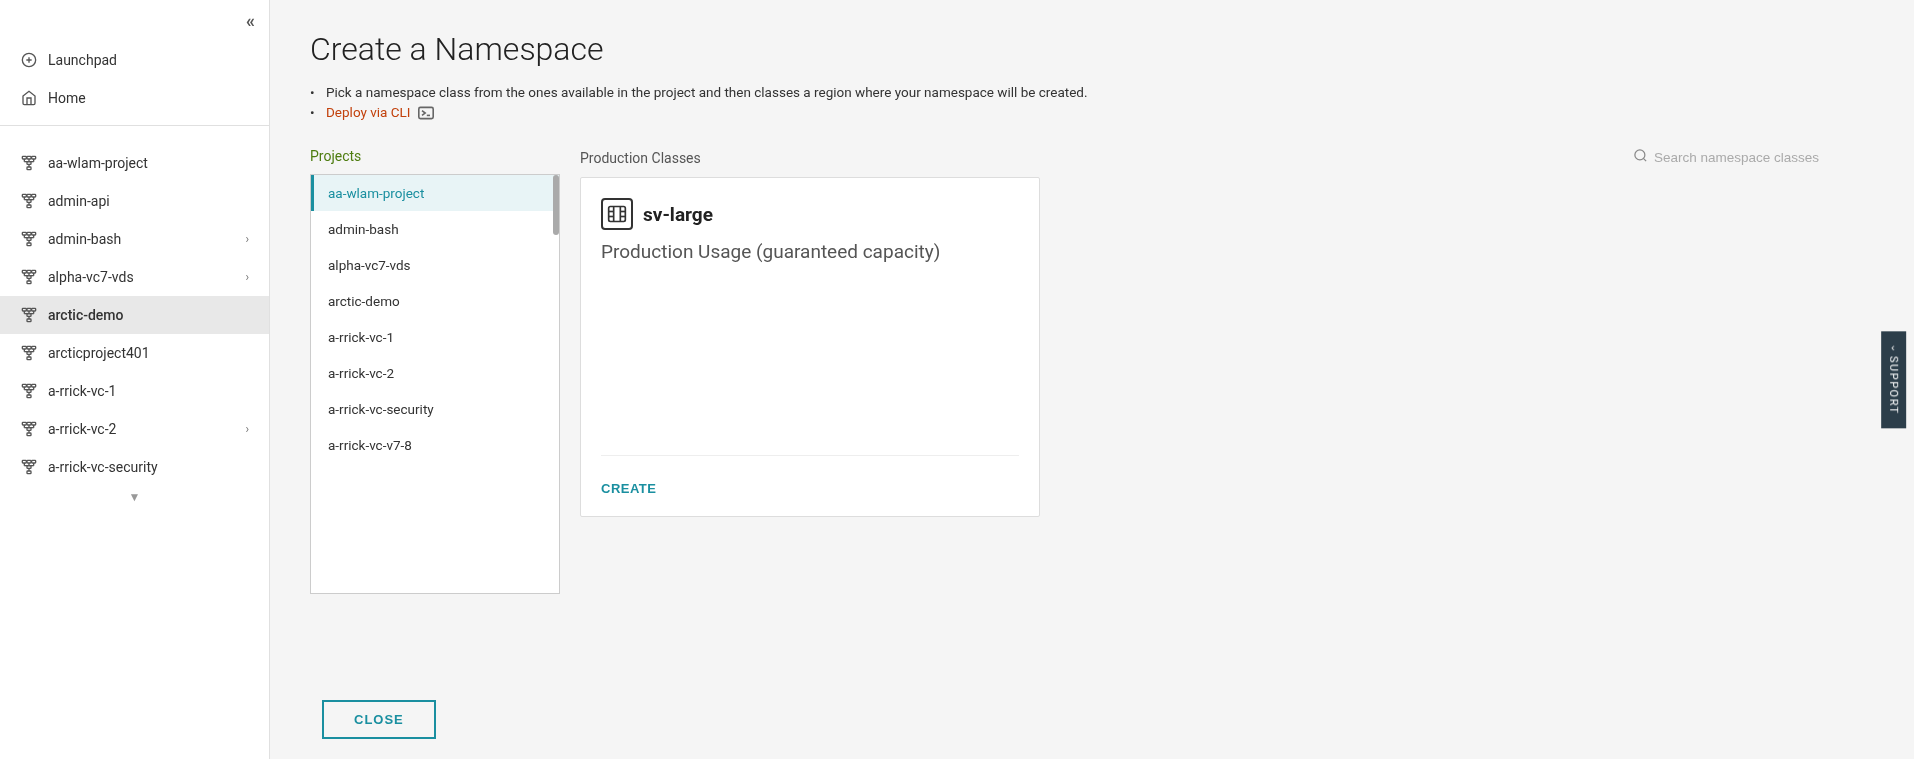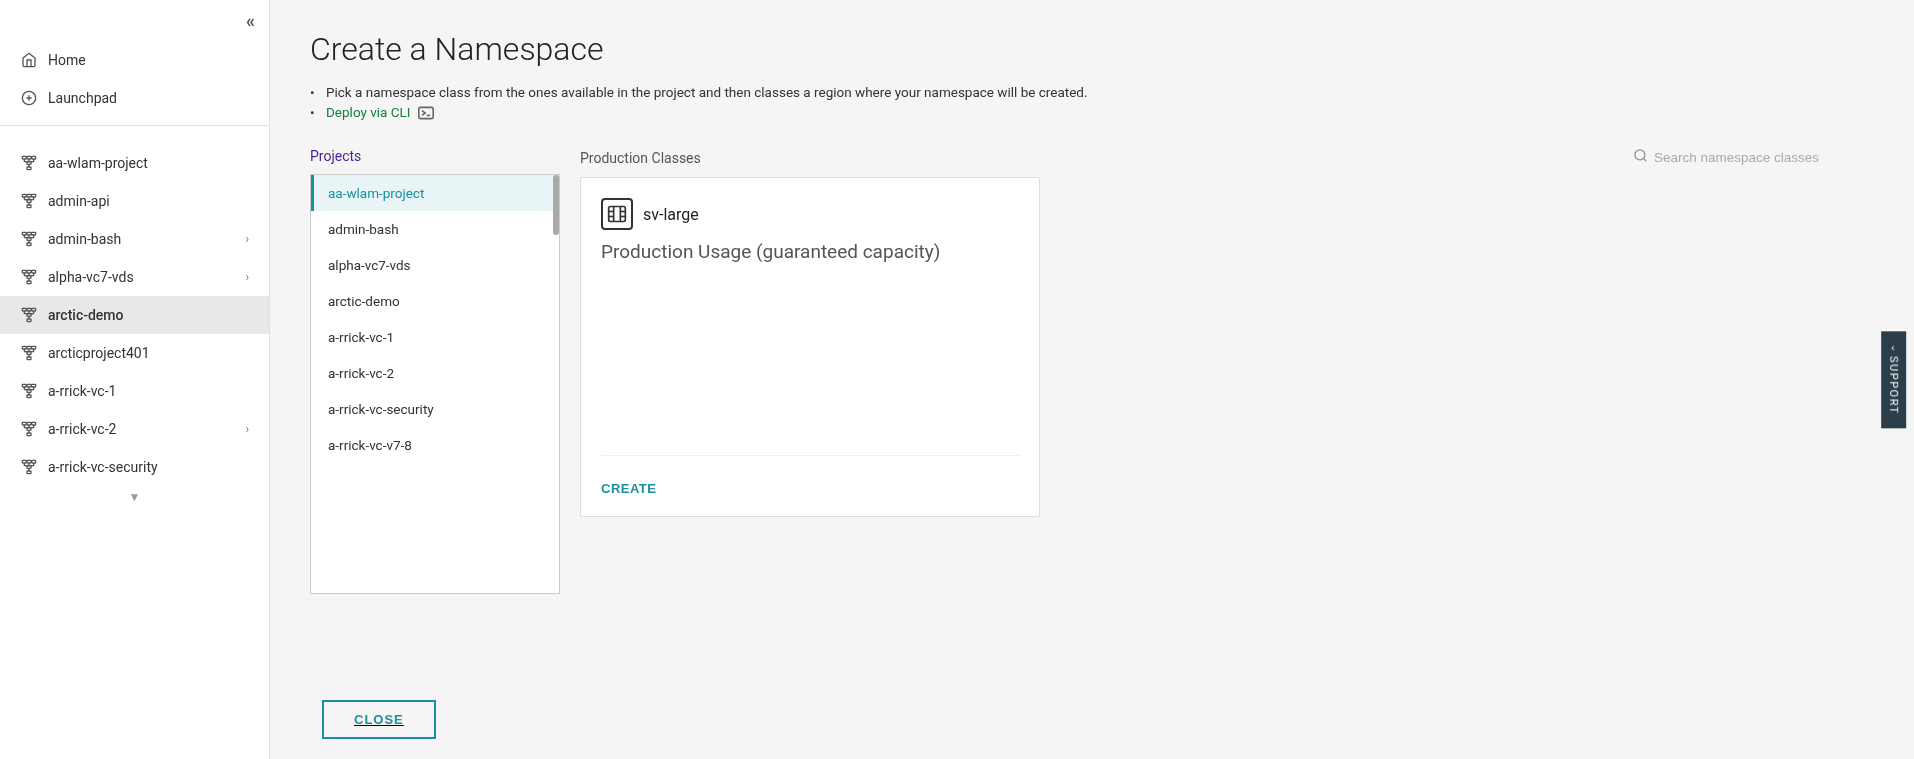--- a/index.html
+++ b/index.html
@@ -107,42 +107,42 @@
       margin-bottom: 4px;
       font-size: 13.5px;
       color: #333;
     }
     .page-desc-list li::before {
       content: '•';
       position: absolute;
       left: 0;
     }
     .deploy-link {
-      color: #15803d;
+      color: #c2410c;
       text-decoration: none;
     }
 
     
     .content-area {
       display: flex;
       gap: 0;
       flex: 1;
       overflow: hidden;
     }
 
     
     .projects-panel {
       width: 250px;
       min-width: 250px;
       display: flex;
       flex-direction: column;
     }
     .panel-label {
       font-size: 14px;
-      color: #4c1d95;
+      color: #4d7c0f;
       margin-bottom: 10px;
       font-weight: 400;
     }
     .projects-list-container {
       border: 1px solid #ccc;
       background: #fff;
       flex: 1;
       overflow: hidden;
       display: flex;
       flex-direction: column;
@@ -235,22 +235,22 @@
       height: 32px;
       border: 2px solid #333;
       border-radius: 4px;
       display: flex;
       align-items: center;
       justify-content: center;
       font-size: 12px;
       flex-shrink: 0;
     }
     .ns-card-title {
-      font-size: 16px;
-      font-weight: 400;
+      font-size: 19px;
+      font-weight: 700;
       color: #222;
     }
     .ns-card-desc {
       font-size: 19px;
       color: #555;
       margin-bottom: auto;
     }
     .ns-card-footer {
       margin-top: 20px;
       padding-top: 24px;
@@ -267,21 +267,20 @@
       padding: 0;
       text-transform: uppercase;
     }
 
     
     .bottom-bar {
       padding: 20px 12px;
       display: flex;
       align-items: center;
       gap: 12px;
-      text-decoration: underline;
     }
     .close-btn {
       border: 2px solid #1a8fa0;
       background: transparent;
       color: #1a8fa0;
       font-size: 13px;
       font-weight: 600;
       letter-spacing: 1px;
       padding: 10px 30px;
       cursor: pointer;
@@ -314,34 +313,34 @@
 
 <aside class="sidebar">
   <div class="sidebar-collapse-btn">
     <span>«</span>
   </div>
 
   <nav class="sidebar-nav">
     <div class="sidebar-item">
       <span class="sidebar-icon">
         <svg width="16" height="16" viewBox="0 0 24 24" fill="none" stroke="#555" stroke-width="2">
+          <path d="M12 2C6.5 2 2 6.5 2 12s4.5 10 10 10 10-4.5 10-10S17.5 2 12 2z"></path>
+          <path d="M12 8v8M8 12h8"></path>
+        </svg>
+      </span>
+      <span>Launchpad</span>
+    </div>
+    <div class="sidebar-item">
+      <span class="sidebar-icon">
+        <svg width="16" height="16" viewBox="0 0 24 24" fill="none" stroke="#555" stroke-width="2">
           <path d="M3 9l9-7 9 7v11a2 2 0 01-2 2H5a2 2 0 01-2-2z"></path>
           <polyline points="9 22 9 12 15 12 15 22"></polyline>
         </svg>
       </span>
       <span>Home</span>
-    </div>
-    <div class="sidebar-item">
-      <span class="sidebar-icon">
-        <svg width="16" height="16" viewBox="0 0 24 24" fill="none" stroke="#555" stroke-width="2">
-          <path d="M12 2C6.5 2 2 6.5 2 12s4.5 10 10 10 10-4.5 10-10S17.5 2 12 2z"></path>
-          <path d="M12 8v8M8 12h8"></path>
-        </svg>
-      </span>
-      <span>Launchpad</span>
     </div>
     <hr class="sidebar-divider">
   </nav>
 
   <div class="sidebar-list">
     <div class="sidebar-item">
       <span class="sidebar-icon">
         <svg width="16" height="16" viewBox="0 0 24 24" fill="none" stroke="#555" stroke-width="2">
           <rect x="2" y="2" width="6" height="4" rx="1"></rect>
             <rect x="9" y="2" width="6" height="4" rx="1"></rect>

